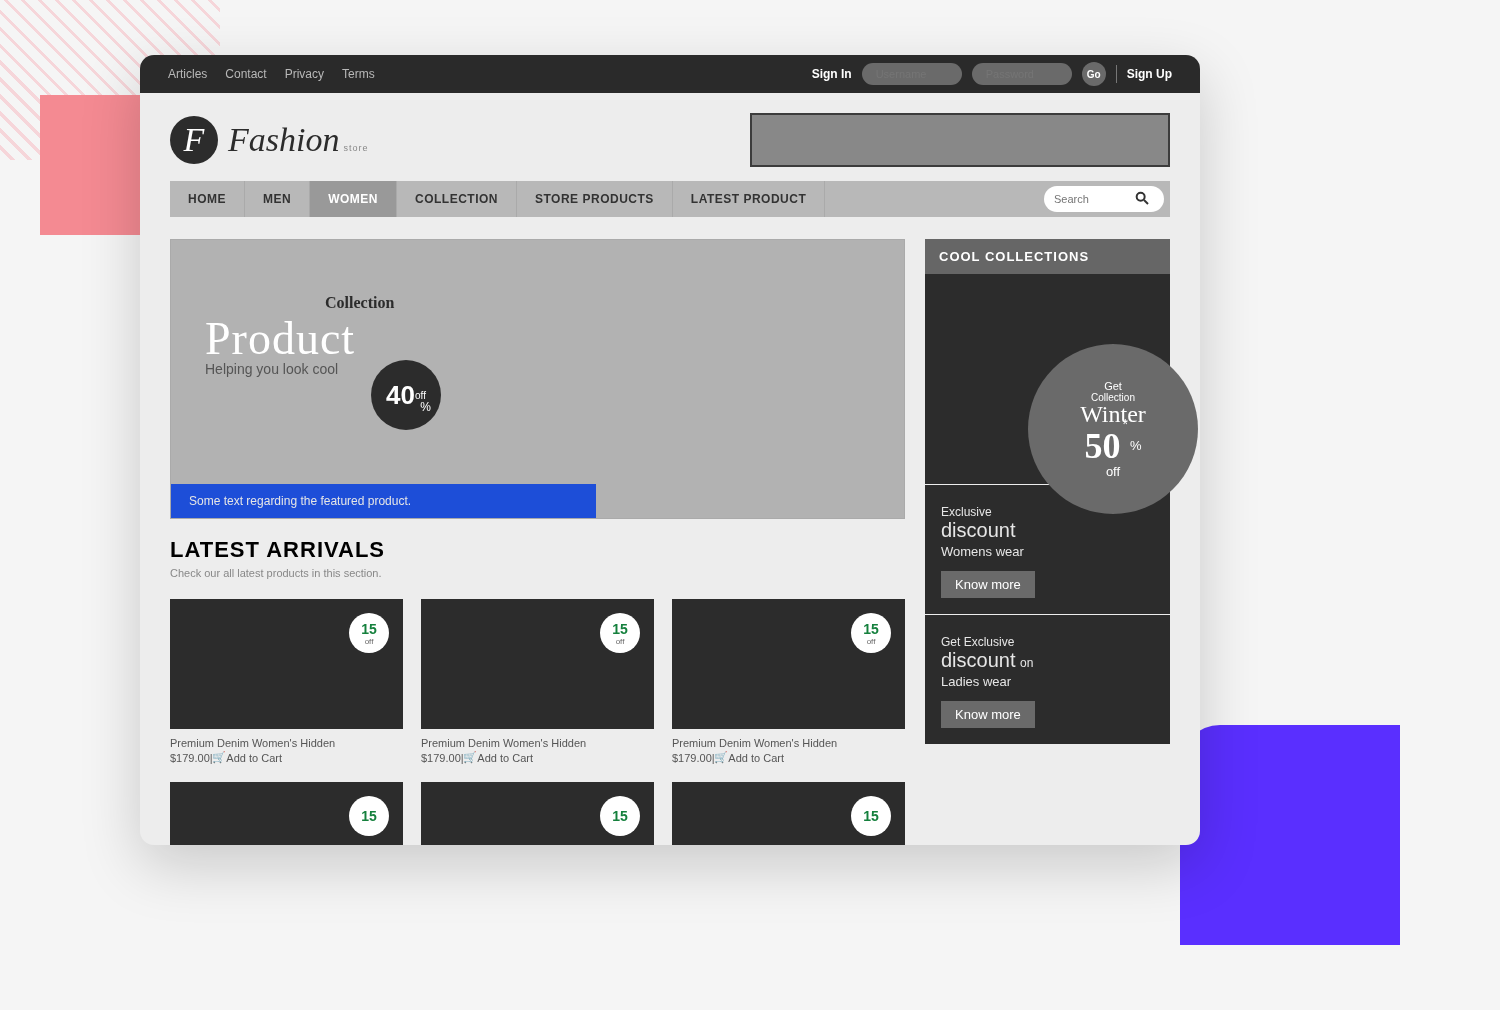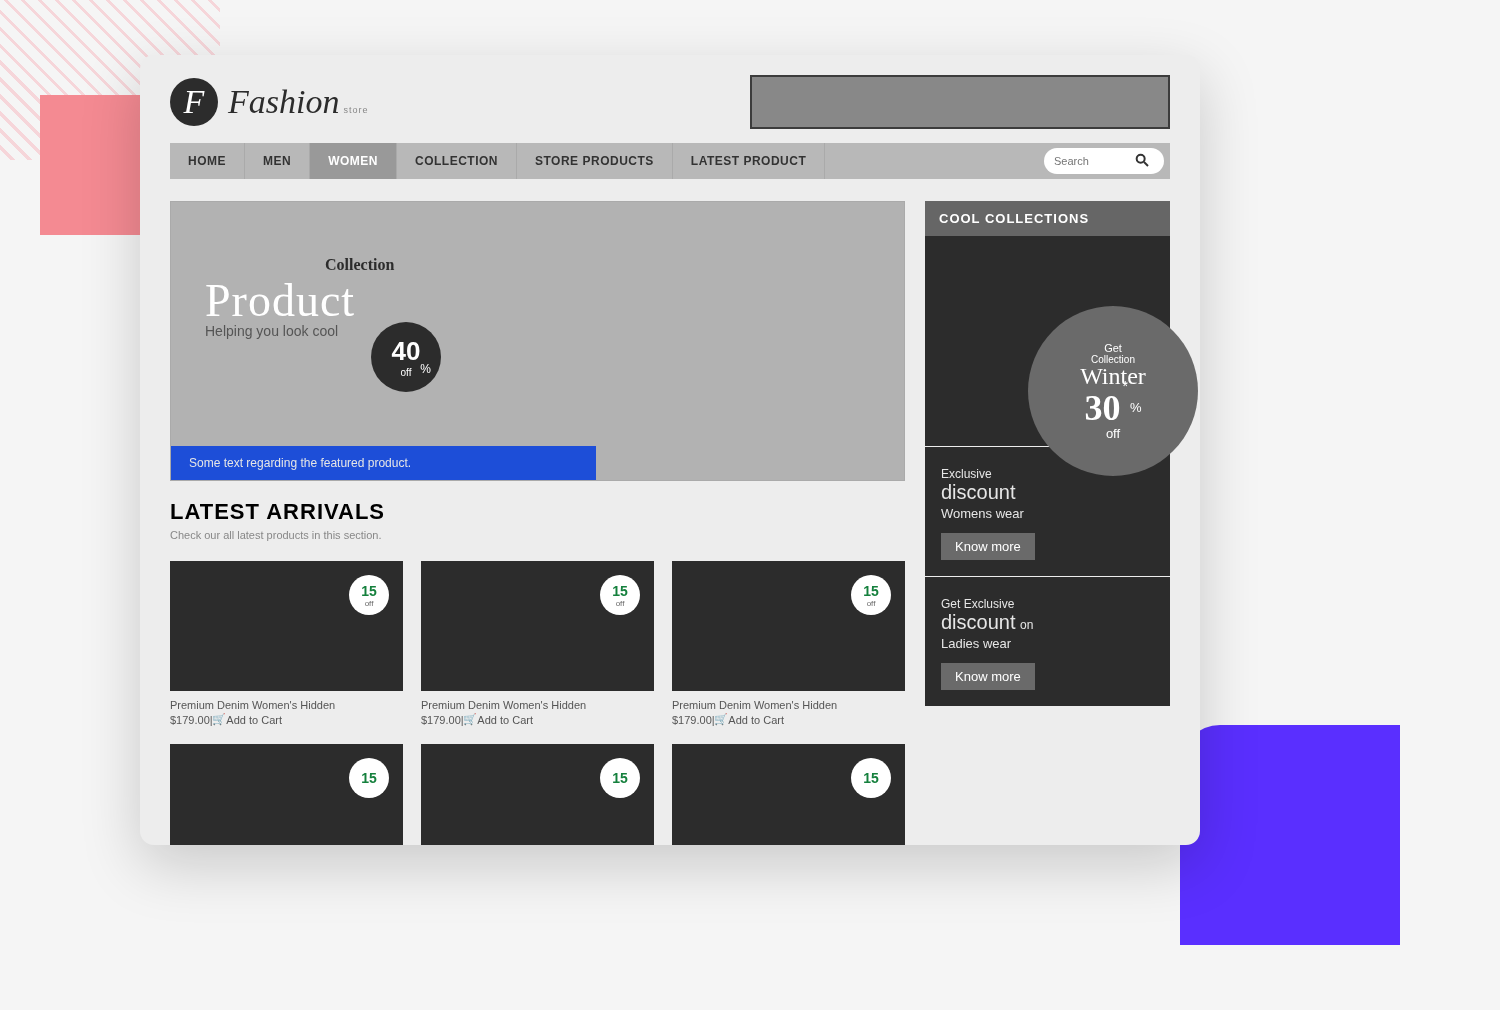--- a/index.html
+++ b/index.html
@@ -153,21 +153,21 @@
     position:relative;
     border:1px solid #aaa;
   }
   .hero-inner { position:absolute; top:54px; left:34px; color:#333;}
   .hero-collection { font-family:Georgia,serif; font-size:16px; font-weight:bold; color:#2c2c2c; margin-left:120px;}
   .hero-title { font-family:Georgia,serif; font-size:46px; color:#fff; letter-spacing:1px;}
   .hero-tag { font-size:14px; color:#555; margin-top:-4px;}
   .hero-badge {
     position:absolute; top:120px; left:200px;
     width:70px;height:70px;border-radius:50%;background:#2c2c2c;
-    display:flex;flex-direction:column;align-items:center;justify-content:center;
+    display:flex;flex-direction:row;align-items:center;justify-content:center;
     color:#fff;
   }
   .hero-badge .num{font-size:26px;font-weight:bold;}
   .hero-badge .off{font-size:10px;}
   .hero-badge .pct{position:absolute;right:10px;bottom:16px;font-size:12px;}
   .hero-caption {
     position:absolute; bottom:0; left:0;
     background:#1d4ed8; color:#e6e6e6;
     font-size:12px; padding:10px 18px;
     width:58%;
@@ -226,20 +226,37 @@
 </style>
 </head>
 <body>
 
 <div class="stripes"></div>
 <div class="pink-square"></div>
 <div class="purple-square"></div>
 
 <div class="frame">
 
+  <div class="topbar">
+    <div class="topbar-left">
+      <span>Articles</span>
+      <span>Contact</span>
+      <span>Privacy</span>
+      <span>Terms</span>
+    </div>
+    <div class="topbar-spacer"></div>
+    <div class="topbar-right">
+      <span>Sign In</span>
+      <input class="pill-input" placeholder="Username" style="">
+      <input class="pill-input" type="password" placeholder="Password" style="">
+      <button class="go-btn">Go</button>
+      <div class="vdivider"></div>
+      <span class="signup">Sign Up</span>
+    </div>
+  </div>
 
   <div class="header-row">
     <div class="logo">
       <div class="logo-badge">F</div>
       <span class="logo-text">Fashion</span>
       <span class="logo-sub">store</span>
     </div>
     <div class="header-ad"></div>
   </div>
 
@@ -353,21 +370,21 @@
 
     <div class="sidebar">
       <div class="panel">
         <div class="panel-header">Cool Collections</div>
         <div class="panel-body">
           <div class="winter-circle">
             <span class="get">Get</span>
             <span class="col">Collection</span>
             <span class="winter">Winter</span>
             <div style="display:flex;align-items:flex-start;">
-              <span class="fifty">30</span>
+              <span class="fifty">50</span>
               <span class="star">*</span>
               <span class="pctoff" style="margin-left:4px;align-self:center">%</span>
             </div>
             <span class="pctoff">off</span>
           </div>
         </div>
       </div>
 
       <div class="promo">
         <div class="line1">Exclusive</div>

